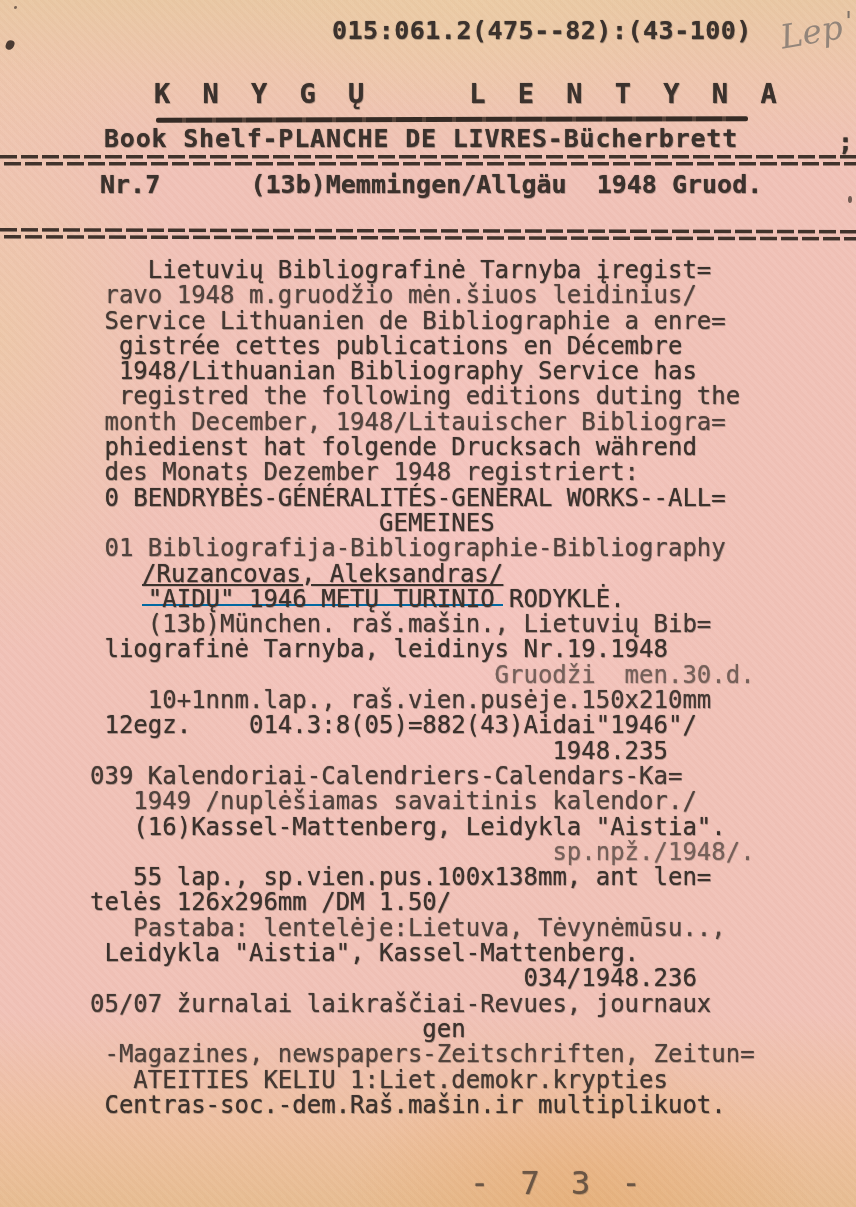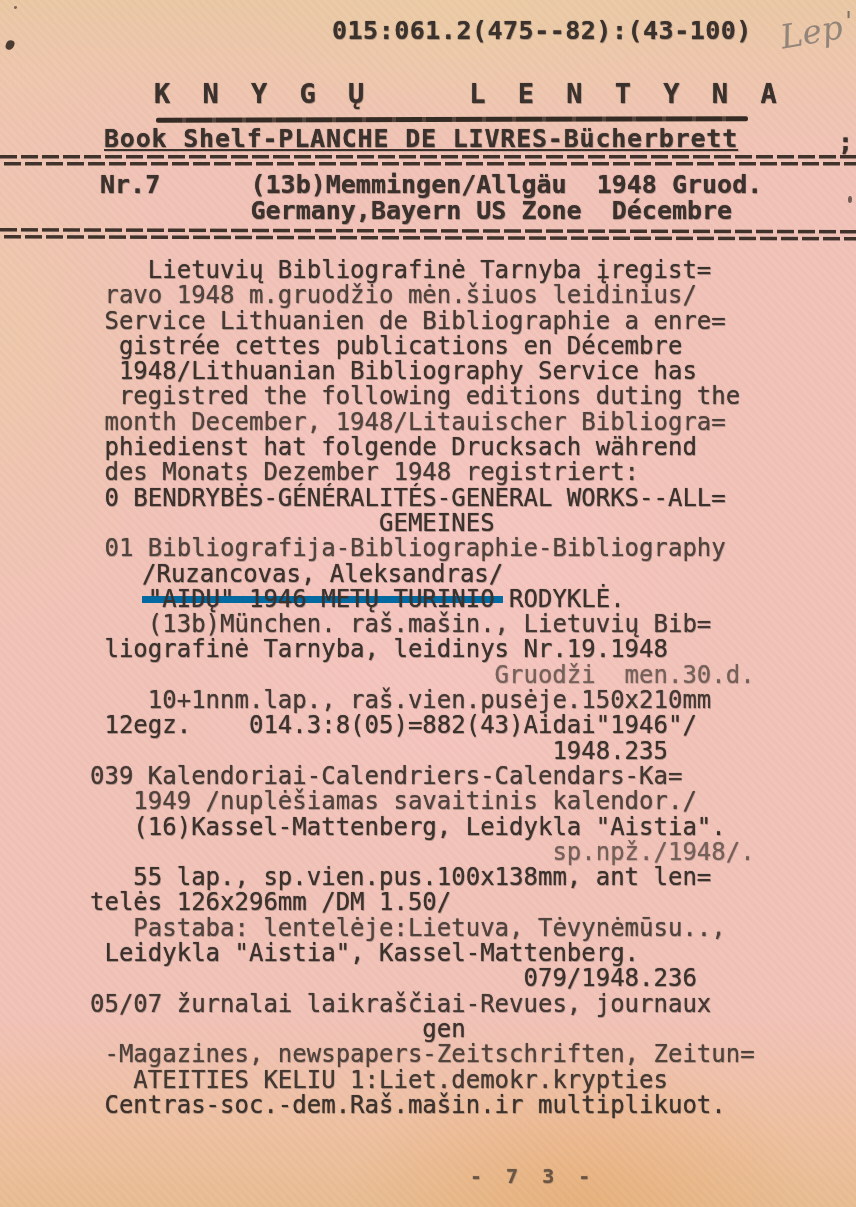--- a/index.html
+++ b/index.html
@@ -27,39 +27,39 @@
     font-size:33px;color:#93857a;transform:rotate(-10deg);
     text-shadow:none;
   }
   .lep-tick{position:absolute;top:6px;left:845px;font-size:26px;color:#7e7268;font-family:"DejaVu Serif",serif;}
   .title{position:absolute;top:78px;left:154px;font-size:27px;font-weight:bold;letter-spacing:8px;text-align:center;}
   .title-rule{
     position:absolute;top:117px;left:156px;width:592px;height:5px;
     background:repeating-linear-gradient(90deg,#352b25 0 26px,#57443a 26px 30px);
     transform:rotate(-.15deg);border-radius:2px;
   }
-  .subtitle{position:absolute;top:124px;left:104px;font-size:25px;font-weight:bold;letter-spacing:.8px;text-decoration:underline;}
+  .subtitle{position:absolute;top:124px;left:104px;font-size:25px;font-weight:bold;letter-spacing:.8px;}
   .stray{position:absolute;top:128px;left:838px;font-size:25px;font-weight:bold;}
   .rule{
     position:absolute;left:0;width:856px;height:13px;
     background:
       repeating-linear-gradient(90deg,#40332c 0 17px,rgba(0,0,0,0) 17px 21px) 0 0 / 100% 3.5px no-repeat,
       repeating-linear-gradient(90deg,#40332c 0 17px,rgba(0,0,0,0) 17px 21px) 4px 7px / 100% 3.5px no-repeat;
   }
   .rule-top{top:155px;}
   .rule-bottom{top:229px;transform:rotate(.12deg);}
   .masthead{position:absolute;top:172px;left:100px;font-size:25px;font-weight:bold;line-height:26px;}
   .page-body{position:absolute;top:258px;left:90px;font-size:24px;line-height:25.3px;}
   .tl{white-space:pre;}
   .page-body .tl:nth-child(3n){opacity:.95;}
   .page-body .tl:nth-child(5n+2){opacity:.88;}
   .faint{opacity:.68 !important;text-align:right;}
   .author-line{padding-left:52px;}
-  .u{border-bottom:7px solid #0369a1;padding-bottom:8px;}
-  .footer{position:absolute;top:1164px;left:470px;font-size:20px;letter-spacing:6px;opacity:.72;font-weight:bold;}
+  .u{border-bottom:2px solid #0369a1;padding-bottom:16px;text-decoration:underline;}
+  .footer{position:absolute;top:1164px;left:470px;font-size:32px;letter-spacing:6px;opacity:.72;}
   .speck{position:absolute;background:#4a3b33;border-radius:50% 40% 55% 45%;}
   .speck1{top:40px;left:6px;width:8px;height:10px;transform:rotate(24deg);}
   .speck2{top:6px;left:14px;width:3px;height:3px;opacity:.7;}
   .speck3{top:196px;left:848px;width:4px;height:7px;opacity:.75;}
 </style>
 </head>
 <body>
 
 <div class="speck speck1"></div>
 <div class="speck speck2"></div>
@@ -71,21 +71,20 @@
 
 <div class="title type">K N Y G Ų    L E N T Y N A</div>
 <div class="title-rule"></div>
 <div class="subtitle type">Book Shelf-PLANCHE DE LIVRES-Bücherbrett</div>
 <div class="stray type">;</div>
 
 <div class="rule rule-top"></div>
 
 <div class="masthead">
   <div class="tl type">Nr.7      (13b)Memmingen/Allgäu  1948 Gruod.</div>
-  <div class="tl type">          Germany,Bayern US Zone  Décembre</div>
 </div>
 
 <div class="rule rule-bottom"></div>
 
 <div class="page-body">
   <div class="tl type">    Lietuvių Bibliografinė Tarnyba įregist=</div>
   <div class="tl type"> ravo 1948 m.gruodžio mėn.šiuos leidinius/</div>
   <div class="tl type"> Service Lithuanien de Bibliographie a enre=</div>
   <div class="tl type">  gistrée cettes publications en Décembre</div>
   <div class="tl type">  1948/Lithuanian Bibliography Service has</div>
@@ -108,21 +107,21 @@
   <div class="tl type"> 12egz.    014.3:8(05)=882(43)Aidai"1946"/</div>
   <div class="tl type">                                1948.235</div>
   <div class="tl type">039 Kalendoriai-Calendriers-Calendars-Ka=</div>
   <div class="tl type">   1949 /nuplėšiamas savaitinis kalendor./</div>
   <div class="tl type">   (16)Kassel-Mattenberg, Leidykla "Aistia".</div>
   <div class="tl type faint">sp.npž./1948/.</div>
   <div class="tl type">   55 lap., sp.vien.pus.100x138mm, ant len=</div>
   <div class="tl type">telės 126x296mm /DM 1.50/</div>
   <div class="tl type">   Pastaba: lentelėje:Lietuva, Tėvynėmūsu..,</div>
   <div class="tl type"> Leidykla "Aistia", Kassel-Mattenberg.</div>
-  <div class="tl type">                              079/1948.236</div>
+  <div class="tl type">                              034/1948.236</div>
   <div class="tl type">05/07 žurnalai laikraščiai-Revues, journaux</div>
   <div class="tl type">                       gen</div>
   <div class="tl type"> -Magazines, newspapers-Zeitschriften, Zeitun=</div>
   <div class="tl type">   ATEITIES KELIU 1:Liet.demokr.krypties</div>
   <div class="tl type"> Centras-soc.-dem.Raš.mašin.ir multiplikuot.</div>
 </div>
 
 <div class="footer type">- 7 3 -</div>
 
 </body></html>

